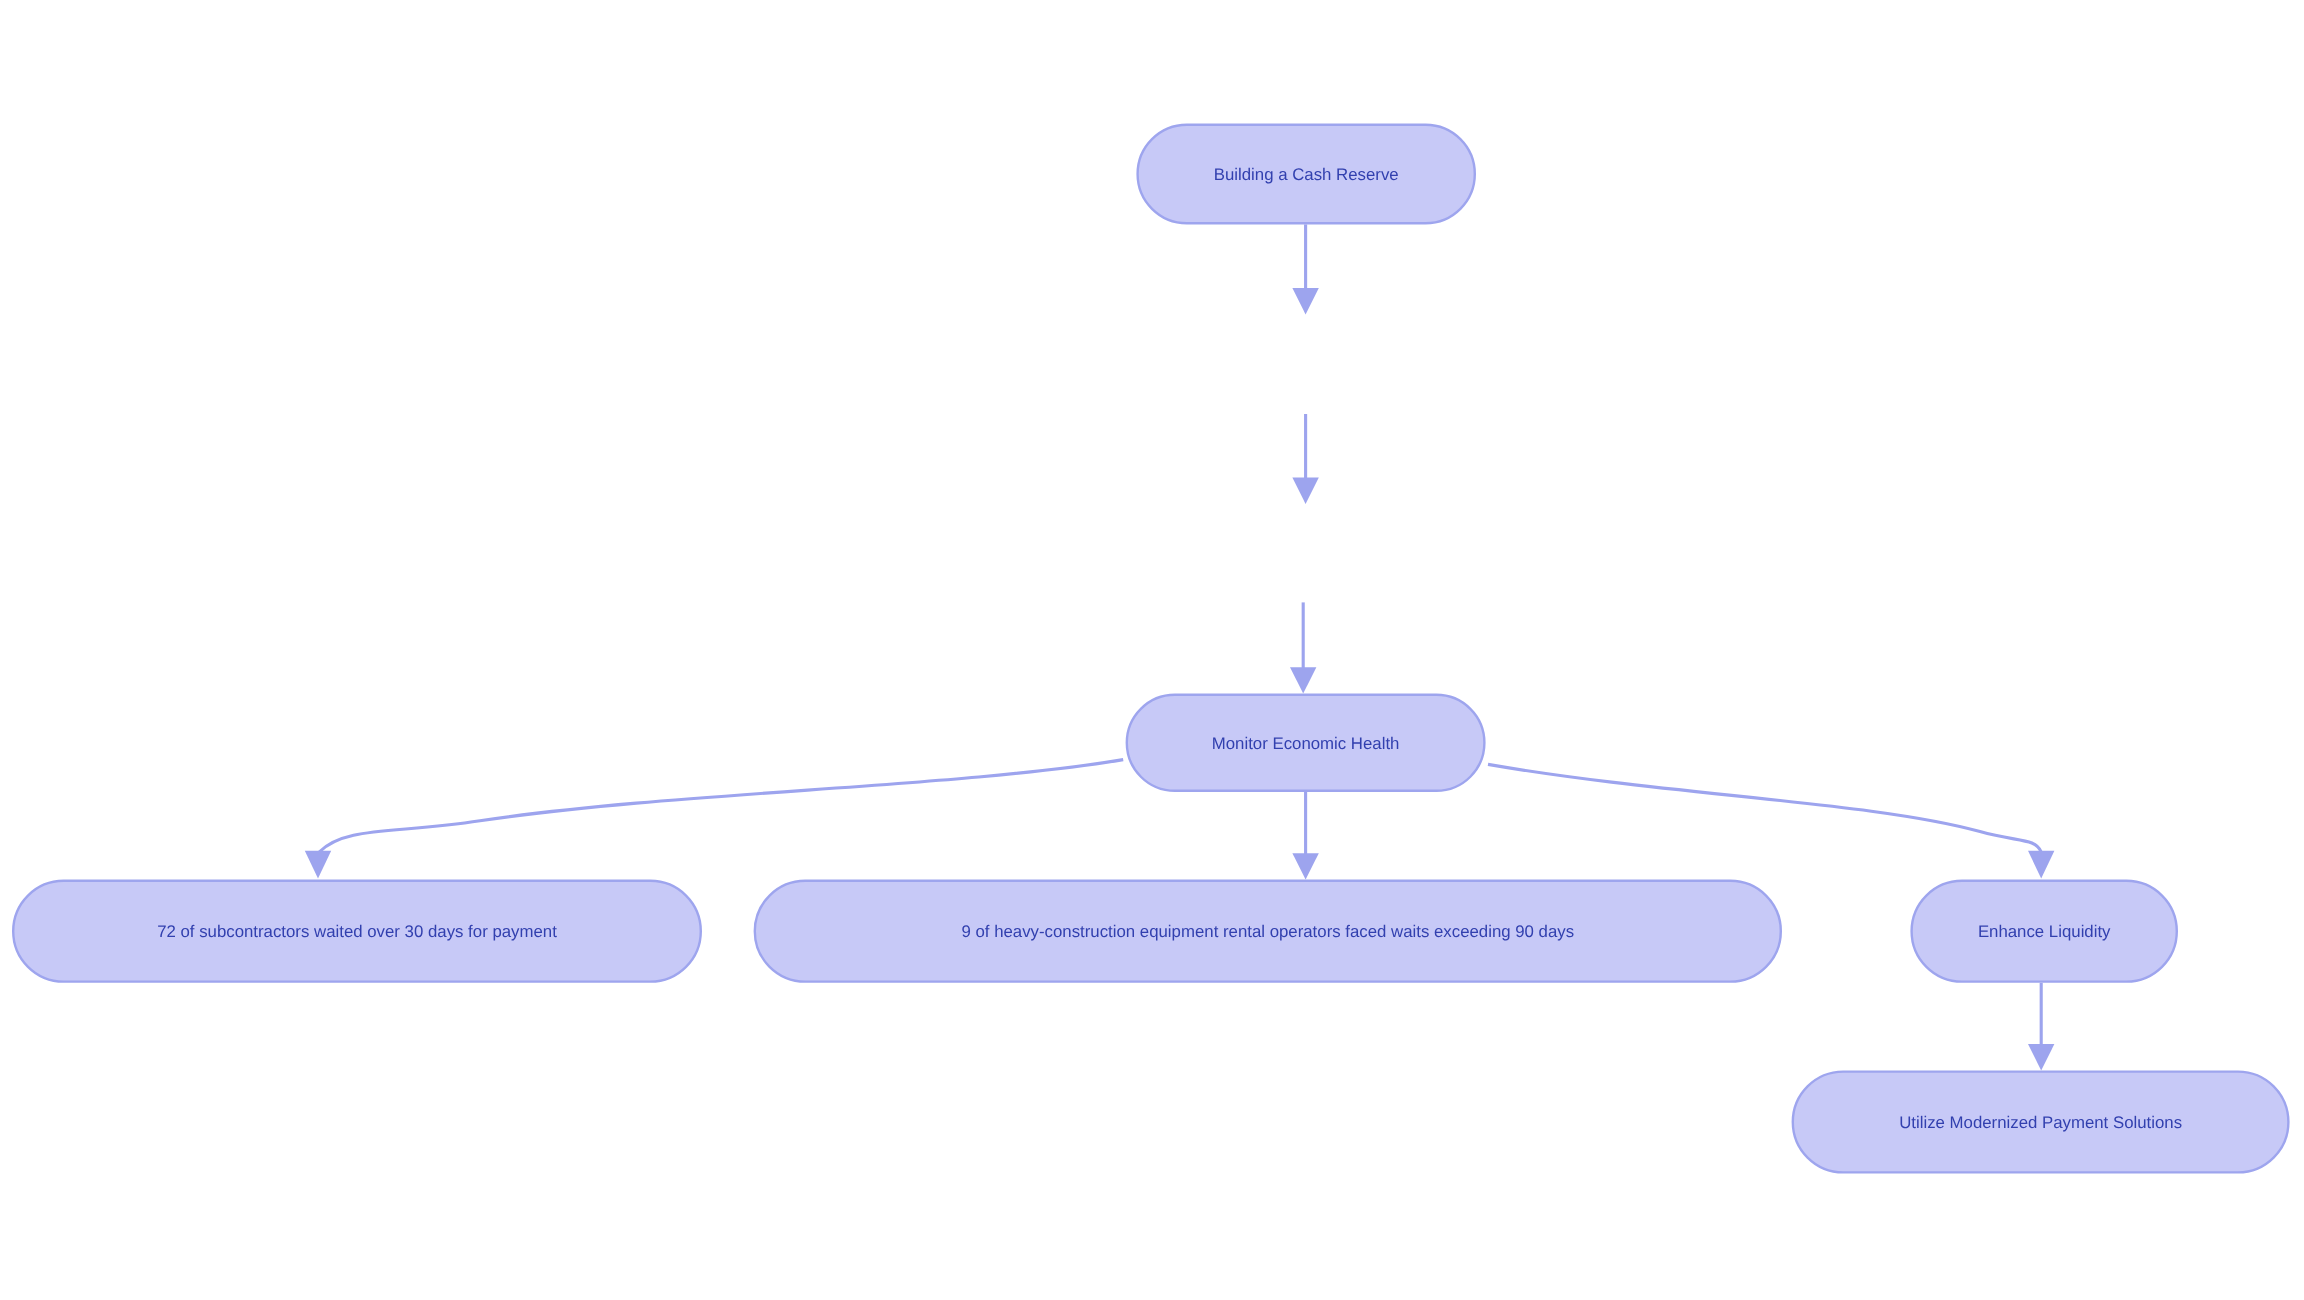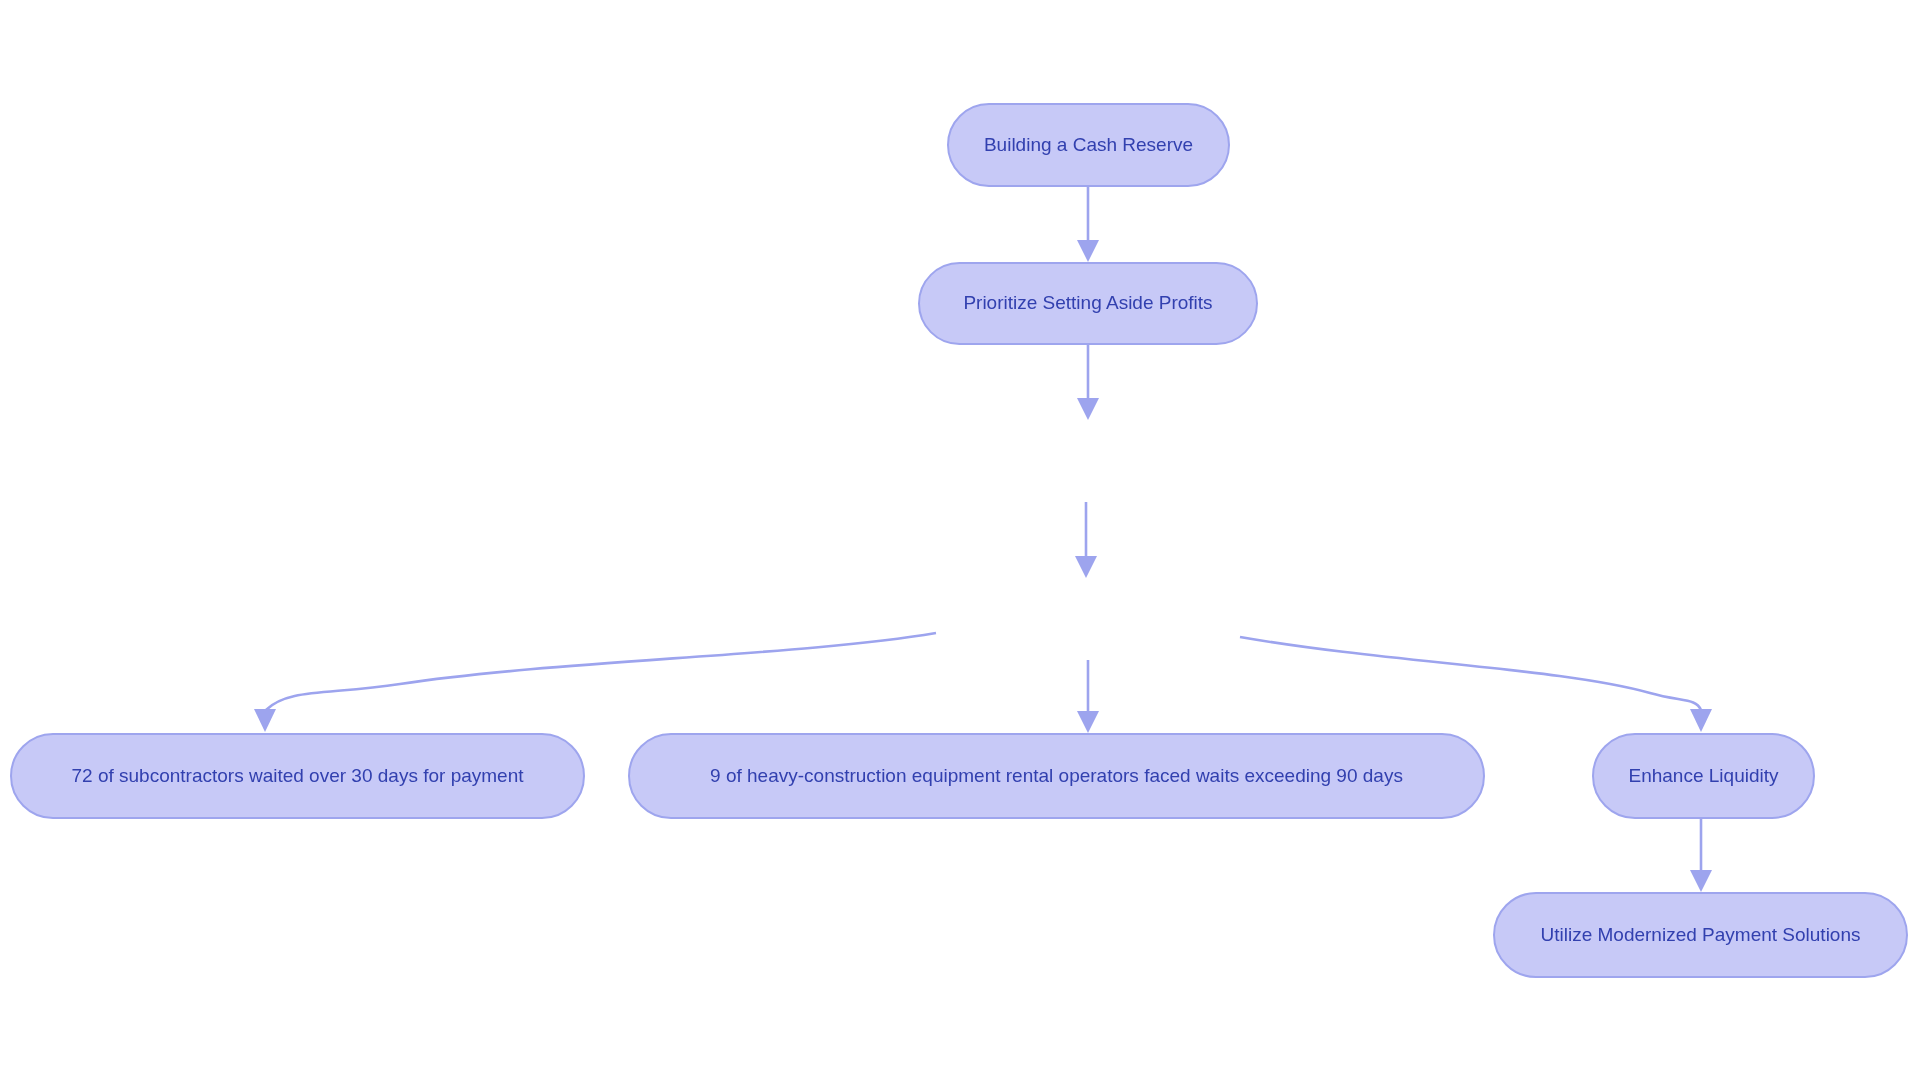--- a/index.html
+++ b/index.html
@@ -32,21 +32,21 @@
     fill: #9da4ee;
     stroke: none;
   }
   .node {
     position: absolute;
     box-sizing: border-box;
     background: #c7c9f7;
     border: 2px solid #9ea5ee;
     border-radius: 43px;
     color: #3240af;
-    font-size: 19px;
+    font-size: 14px;
     display: flex;
     align-items: center;
     justify-content: center;
     text-align: center;
     white-space: nowrap;
     line-height: 1.2;
   }
   #n1 { left: 947px;  top: 103px; width: 283px; height: 84px; }
   #n2 { left: 918px;  top: 262px; width: 340px; height: 83px; }
   #n3 { left: 878px;  top: 420px; width: 415px; height: 82px; }
@@ -96,25 +96,25 @@
     <g>
       <path class="link" d="M 1701 819 L 1701 870"></path>
       <path class="head" d="M 1690 870 L 1712 870 L 1701 892 Z"></path>
     </g>
   </svg>
 
   <div class="node" id="n1">
     <span>Building a Cash Reserve</span>
   </div>
 
-  <div class="node" id="n2">
-    <span>Prioritize Setting Aside Profits</span>
-  </div>
 
 
+  <div class="node" id="n4">
+    <span>Monitor Economic Health</span>
+  </div>
 
   <div class="node" id="n5">
     <span>72 of subcontractors waited over 30 days for payment</span>
   </div>
 
   <div class="node" id="n6">
     <span>9 of heavy-construction equipment rental operators faced waits exceeding 90 days</span>
   </div>
 
   <div class="node" id="n8">

